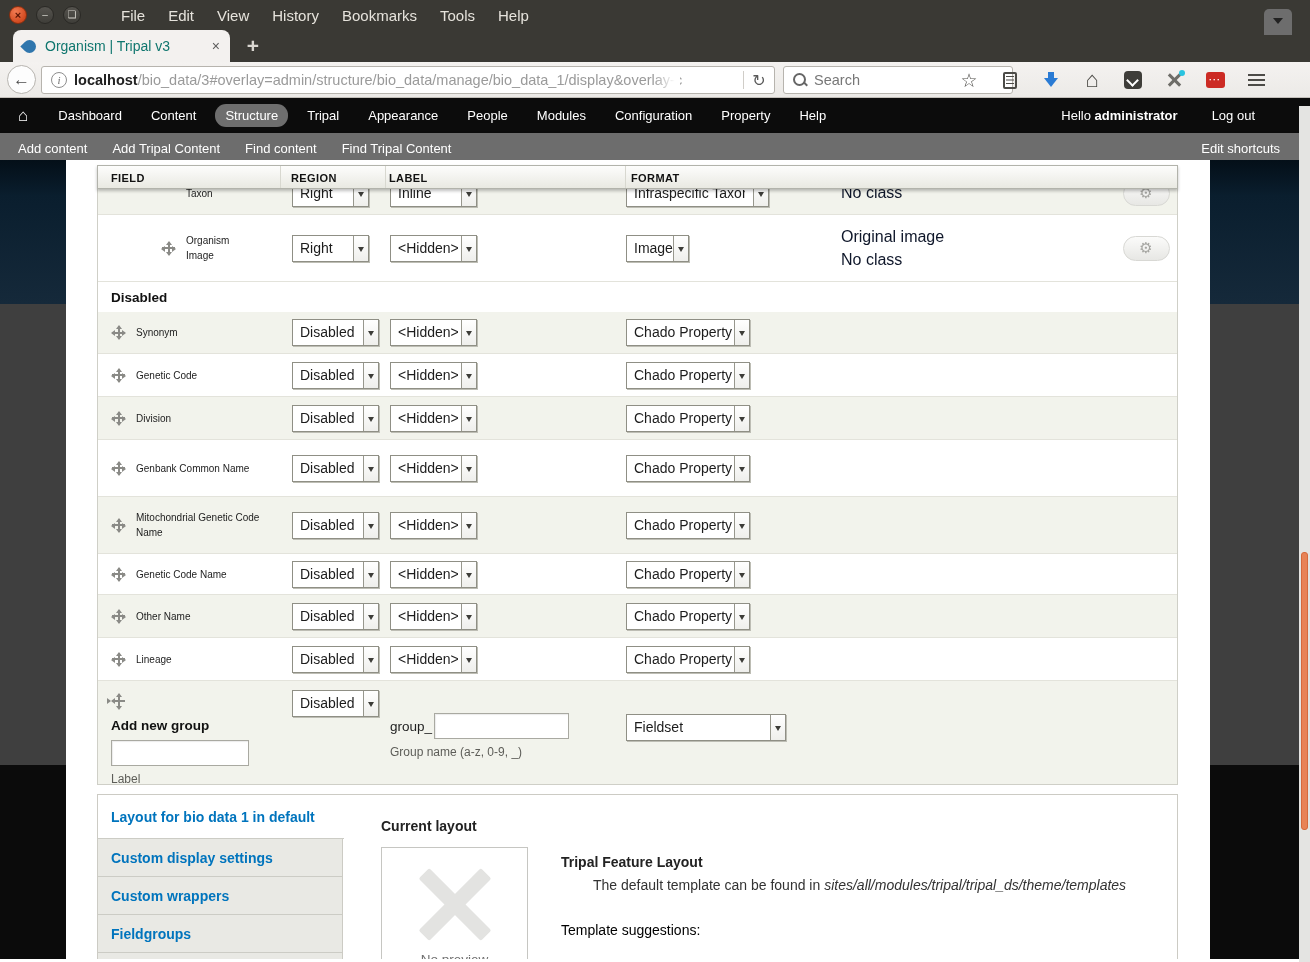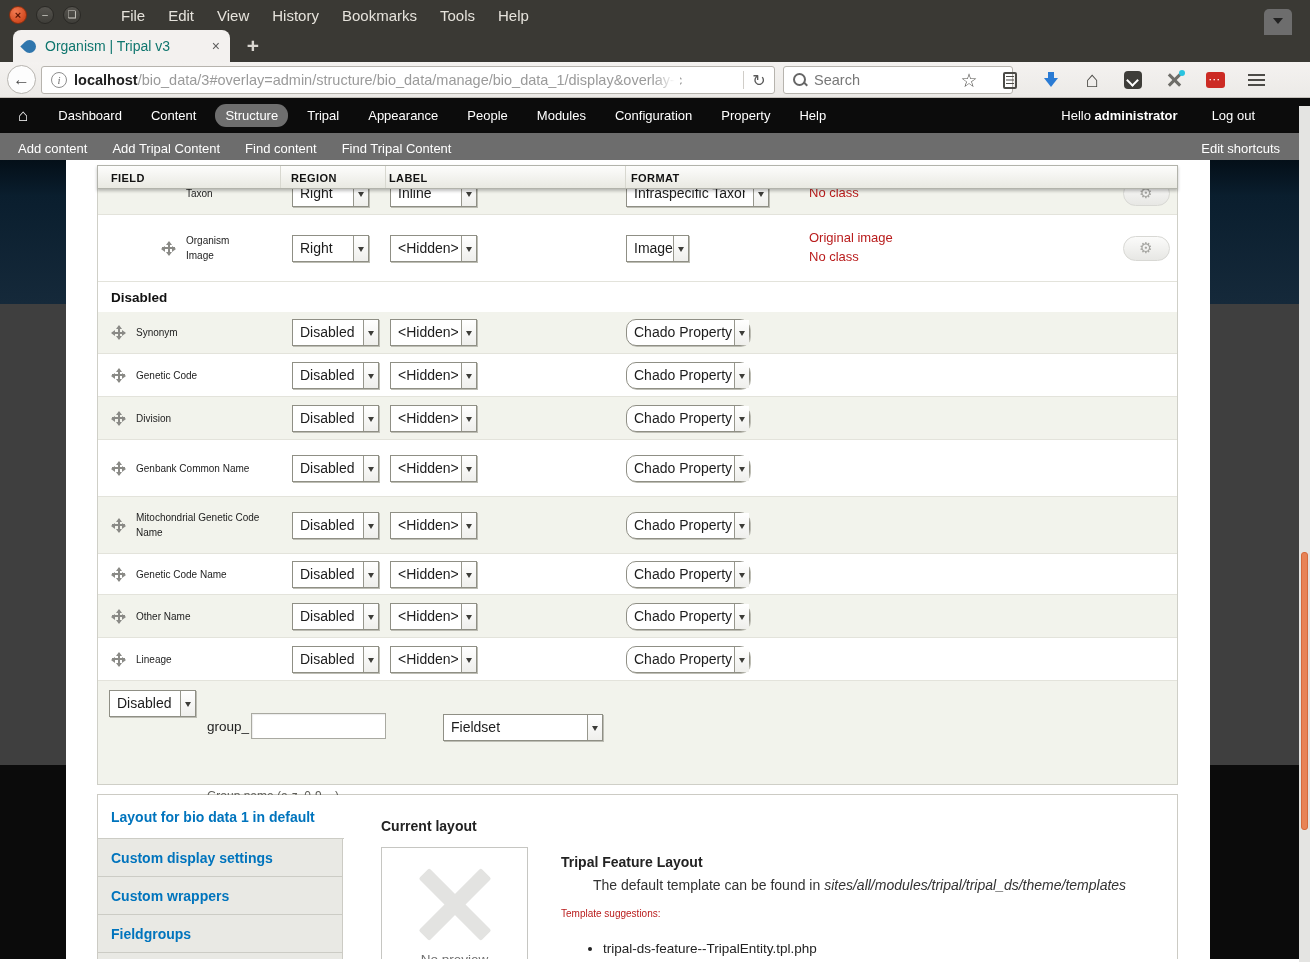--- a/index.html
+++ b/index.html
@@ -88,51 +88,51 @@
   
   .dtable { position:absolute; left:31px; top:12px; width:1081px; border:1px solid #cfcfc7; border-top:none; background:#fff; z-index:1; }
   .trow { display:flex; align-items:center; border-bottom:1px solid #e3e3db; position:relative; }
   .trow.striped { background:#f2f3ec; }
   .trow:last-child { border-bottom:none; }
   .c-field { width:183px; flex:none; display:flex; align-items:center; padding-left:13px; }
   .c-field.indent { padding-left:63px; }
   .c-region { width:105px; flex:none; padding-left:11px; }
   .c-label { width:240px; flex:none; padding-left:4px; }
   .c-format { width:183px; flex:none; }
-  .c-classes { flex:1; font-size:13px; color:#b91c1c; line-height:1.45; }
+  .c-classes { flex:1; font-size:16px; color:#0f172a; line-height:1.45;margin-left:32px; }
   .c-gear { width:62px; flex:none; display:flex; justify-content:center; }
   .flabel { font-size:10px; color:#222; line-height:1.5; width:150px; }
   .drag { position:relative; width:15px; height:15px; flex:none; margin-right:10px; }
   .drag::before { content:""; position:absolute; left:1px; top:6.5px; width:13px; height:2px; background:#8a8a86; }
   .drag::after { content:""; position:absolute; top:1px; left:6.5px; height:13px; width:2px; background:#8a8a86; }
   .drag i { position:absolute; border:3px solid transparent; }
   .drag .a1 { left:5px; top:-3px; border-bottom:4px solid #8a8a86; }
   .drag .a2 { left:5px; bottom:-3px; border-top:4px solid #8a8a86; }
   .drag .a3 { top:5px; left:-3px; border-right:4px solid #8a8a86; }
   .drag .a4 { top:5px; right:-3px; border-left:4px solid #8a8a86; }
 
   .sel { display:inline-flex; align-items:stretch; height:27px; background:#fff; border:1px solid #8f8f85; box-shadow:1px 1px 0 #bdbdb4; }
   .sel .txt { font-size:14px; color:#1c1c1c; padding:4px 6px 0 7px; white-space:nowrap; overflow:hidden; flex:1; }
   .sel .arr { width:15px; flex:none; border-left:1px solid #97978d; display:flex; align-items:flex-start; justify-content:center; background:linear-gradient(#fff,#efefec); }
   .sel .arr::after { content:""; margin-top:11px; border:3.5px solid transparent; border-top:5px solid #3c3c38; }
-  .w76 { width:77px; } .w86 { width:87px;justify-content:center; } .w122 { width:124px;border-radius:10px; } .w62 { width:63px; } .w142 { width:143px;gap:8px; } .w160 { width:160px; }
+  .w76 { width:77px; } .w86 { width:87px;justify-content:center; } .w122 { width:124px; } .w62 { width:63px; } .w142 { width:143px;gap:8px; } .w160 { width:160px; }
 
   .gearbtn { width:47px; height:25px; border-radius:13px; background:linear-gradient(#fbfbfa,#e7e7e4); border:1px solid #d8d8d4; color:#a6a6a2; font-size:15px; display:flex; align-items:center; justify-content:center; }
 
   .section-label { font-size:13.5px; font-weight:bold; color:#111; padding-left:13px; }
 
   
   .addgrp { height:103px; align-items:flex-start; }
   .addgrp .c-field { display:block; padding-top:12px; }
   .addgrp-title { font-size:13.5px; font-weight:bold; color:#111; margin-top:7px; }
   .tinput { height:26px; background:#fff; border:1px solid #a9a9a1; box-shadow:inset 1px 1px 1px rgba(0,0,0,.08); }
   .lbl-input { width:138px; margin-top:7px; display:block; }
   .caption { font-size:12px; color:#5d5d58; margin-top:6px; }
   .addgrp .c-region { padding-top:9px; }
-  .addgrp .c-label { padding-top:32px; display:flex; flex-direction:column;gap:44px; }
+  .addgrp .c-label { padding-top:32px; display:flex; flex-direction:column; }
   .machine-line { display:flex; align-items:center; }
   .machine-prefix { font-size:13.5px; color:#222; margin-right:2px; }
   .machine-input { width:135px; }
   .addgrp .c-format { padding-top:33px; }
 
   
   .panel { position:absolute; left:31px; top:634px; width:1081px; height:260px; border:1px solid #cccbc4; background:#fff; }
   .vtabs { position:absolute; left:0; top:0; width:245px; height:100%; border-right:1px solid #cccbc4; background:#e9e9e4; }
   .vtab { border-bottom:1px solid #ccccc5; display:flex; align-items:center; padding-left:13px; font-size:14px; font-weight:bold; background:#e9e9e4; position:relative; }
   .vtab.sel-tab { background:#fff; width:246px; z-index:2; }
@@ -141,21 +141,21 @@
   .cl-row { display:flex; margin-top:13px; }
   .preview { width:147px; height:150px; border:1px solid #c6c6c2; background:#fff; position:relative; flex:none; }
   .bigx { position:relative; width:76px; height:76px; margin:18px auto 0; }
   .bigx::before, .bigx::after { content:""; position:absolute; left:-6px; right:-6px; top:31px; height:15px; background:#e3e3e1; border-radius:2px; }
   .bigx::before { transform:rotate(45deg); } .bigx::after { transform:rotate(-45deg); }
   .nopreview { position:absolute; left:0; right:0; top:104px; text-align:center; font-size:13.5px; color:#6f6f6f; }
   .layout-info { margin-left:33px; padding-top:7px; width:620px; }
   .li-title { font-size:14px; font-weight:bold; color:#222; }
   .li-desc { font-size:14px; color:#333; margin-top:7px;margin-left:32px; }
   .li-desc .path { font-style:italic; }
-  .li-sugg { font-size:10px; color:#b91c1c; margin-top:15px; }
+  .li-sugg { font-size:14px; color:#000000; margin-top:29px; }
   .sugg-list { margin:22px 0 0 42px; }
   .sugg-list li { font-size:13.5px; color:#222; }
 
   
   .scroll-track { position:absolute; right:0; top:106px; width:11px; height:856px; background:#e4e4e2; z-index:50; }
   .scroll-thumb { position:absolute; left:2px; top:446px; width:7px; height:278px; background:#e88356; border:1px solid #d56a3c; border-radius:3px; }
 
   .link-blue { color:#0074bd; }
 </style>
 </head>
@@ -537,20 +537,26 @@
             </span></div>
         <div class="c-format"><span class="sel w122">
               <span class="txt">Chado Property</span>
               <span class="arr"></span>
             </span></div>
         <div class="c-classes"></div>
           <div class="c-gear"></div>
       </div>
 
       <div class="trow striped addgrp">
+        <div class="c-field">
+          <span class="drag"><i class="a1"></i><i class="a2"></i><i class="a3"></i><i class="a4"></i></span>
+          <div class="addgrp-title">Add new group</div>
+          <input class="tinput lbl-input" style="">
+          <div class="caption">Label</div>
+        </div>
         <div class="c-region"><span class="sel w86">
               <span class="txt">Disabled</span>
               <span class="arr"></span>
             </span></div>
         <div class="c-label">
           <div class="machine-line">
             <span class="machine-prefix">group_</span>
             <input class="tinput machine-input" style="">
           </div>
           <div class="caption">Group name (a-z, 0-9, _)</div>

